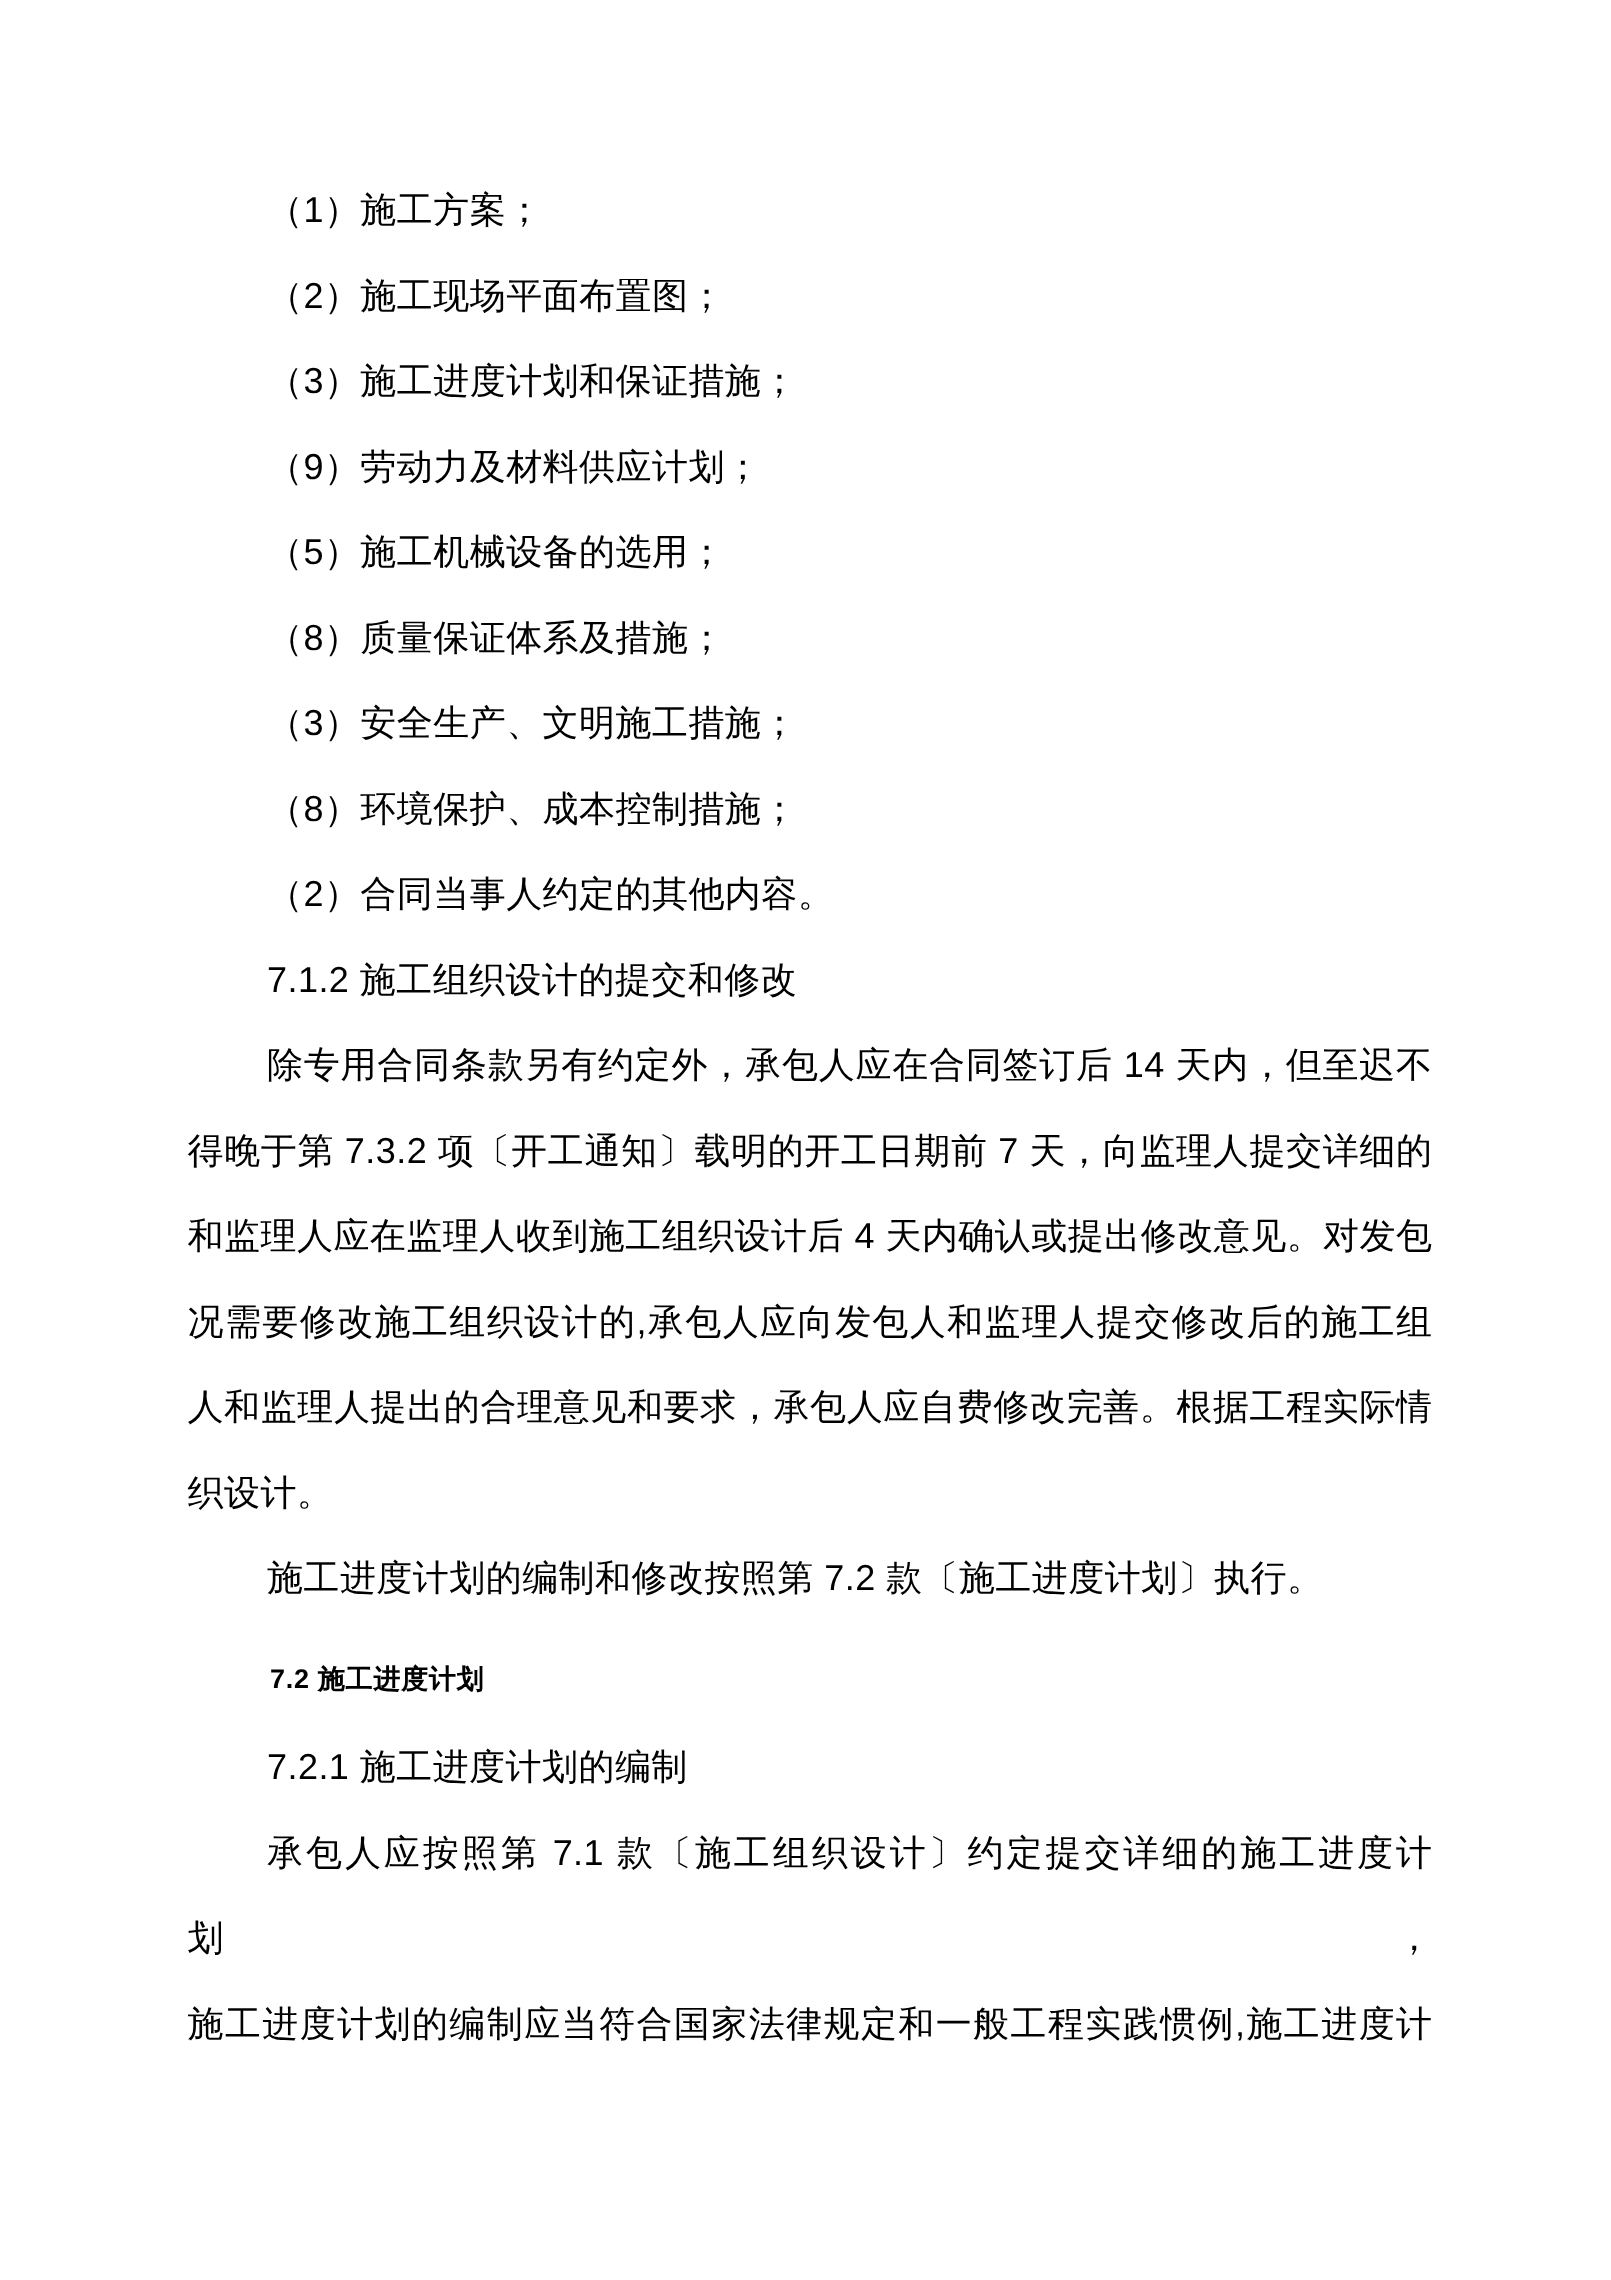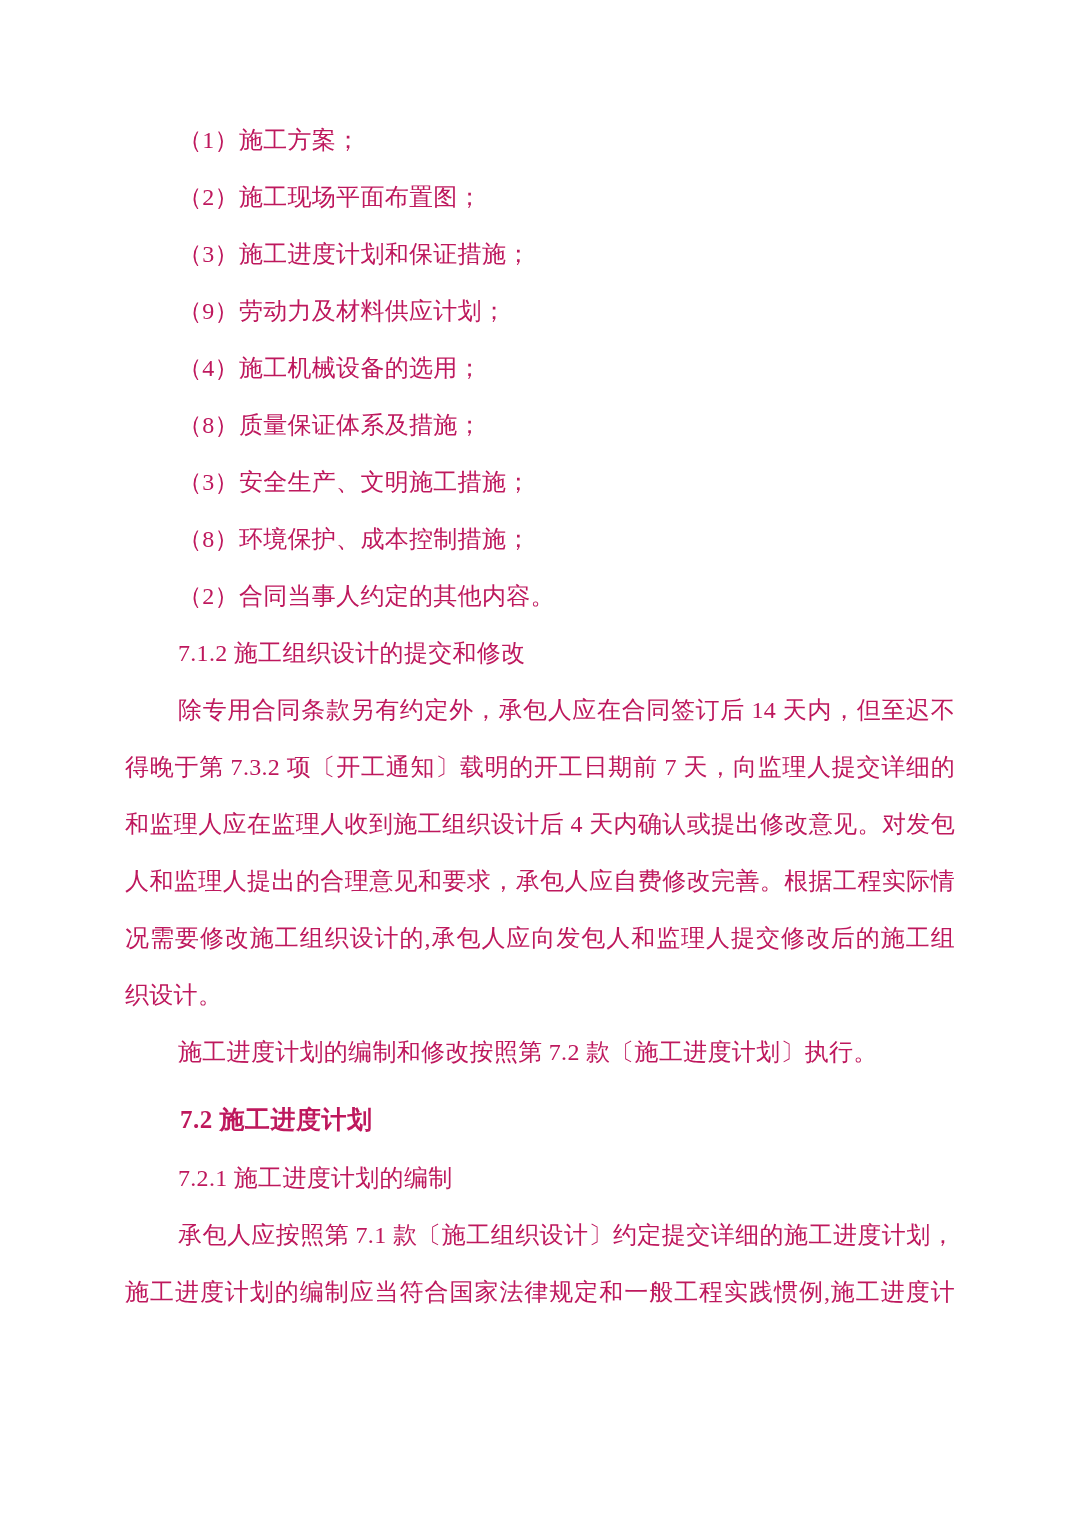--- a/index.html
+++ b/index.html
@@ -6,22 +6,22 @@
     margin: 0;
     padding: 0;
     background: #ffffff;
   }
   .page {
     position: relative;
     width: 1074px;
     height: 1520px;
     background: #ffffff;
     overflow: hidden;
-    font-family: Liberation Serif, serif;
-    color: #be185d;
+    font-family: Liberation Sans, sans-serif;
+    color: #000000;
   }
   .content {
     position: absolute;
     left: 125px;
     top: 112px;
     width: 830px;
   }
   .line {
     font-size: 24px;
     line-height: 57px;
@@ -29,21 +29,21 @@
     white-space: normal;
   }
   .indent {
     text-indent: 53px;
   }
   .just {
     text-align: justify;
     text-align-last: justify;
   }
   .h72 {
-    font-size: 25px;
+    font-size: 18px;
     font-weight: bold;
     line-height: 57px;
     margin-top: 10px;
     margin-bottom: 2px;
     text-indent: 55px;
     letter-spacing: 0.5px;
   }
   .para {
     margin: 0;
   }
@@ -51,34 +51,34 @@
 </head>
 <body>
 
 <div class="page">
   <div class="content">
 
     <div class="line indent">（1）施工方案；</div>
     <div class="line indent">（2）施工现场平面布置图；</div>
     <div class="line indent">（3）施工进度计划和保证措施；</div>
     <div class="line indent">（9）劳动力及材料供应计划；</div>
-    <div class="line indent">（4）施工机械设备的选用；</div>
+    <div class="line indent">（5）施工机械设备的选用；</div>
     <div class="line indent">（8）质量保证体系及措施；</div>
     <div class="line indent">（3）安全生产、文明施工措施；</div>
     <div class="line indent">（8）环境保护、成本控制措施；</div>
     <div class="line indent">（2）合同当事人约定的其他内容。</div>
 
     <div class="line indent">7.1.2 施工组织设计的提交和修改</div>
 
     <div class="para">
       <div class="line indent just">除专用合同条款另有约定外，承包人应在合同签订后 14 天内，但至迟不</div>
       <div class="line just">得晚于第 7.3.2 项〔开工通知〕载明的开工日期前 7 天，向监理人提交详细的</div>
       <div class="line just">和监理人应在监理人收到施工组织设计后 4 天内确认或提出修改意见。对发包</div>
+      <div class="line just">况需要修改施工组织设计的,承包人应向发包人和监理人提交修改后的施工组</div>
       <div class="line just">人和监理人提出的合理意见和要求，承包人应自费修改完善。根据工程实际情</div>
-      <div class="line just">况需要修改施工组织设计的,承包人应向发包人和监理人提交修改后的施工组</div>
       <div class="line">织设计。</div>
     </div>
 
     <div class="line indent">施工进度计划的编制和修改按照第 7.2 款〔施工进度计划〕执行。</div>
 
     <div class="h72">7.2 施工进度计划</div>
 
     <div class="line indent">7.2.1 施工进度计划的编制</div>
 
     <div class="para">

